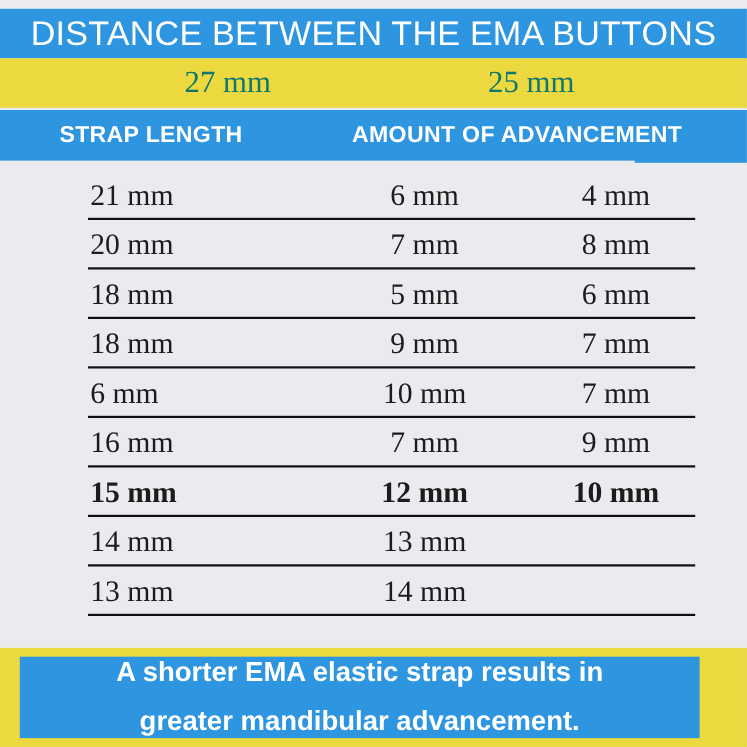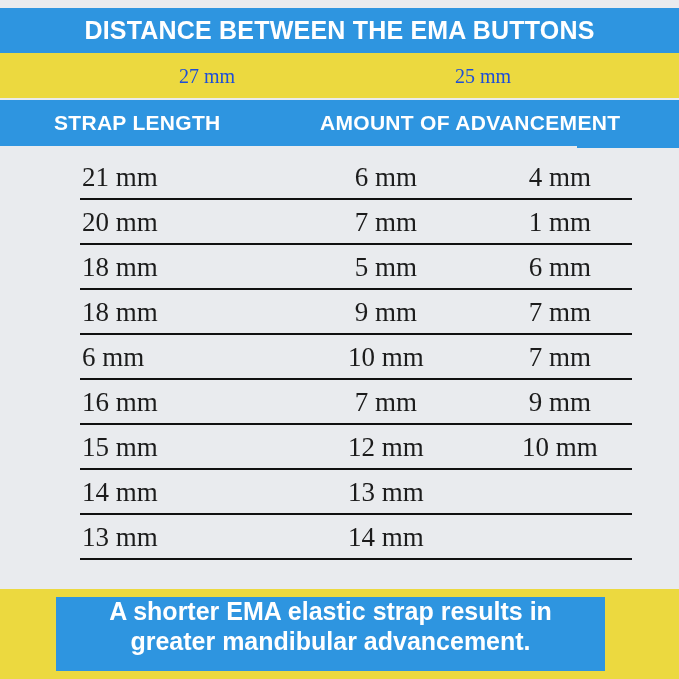--- a/index.html
+++ b/index.html
@@ -30,45 +30,45 @@
     width: 679px;
     height: 45px;
     background: #2e95e0;
     display: flex;
     align-items: center;
     justify-content: center;
   }
   .title-banner .title-text {
     color: #ffffff;
     font-family: "Liberation Sans", sans-serif;
-    font-weight: bold;
-    font-size: 25px;
+    font-weight: normal;
+    font-size: 31px;
     letter-spacing: 0.2px;
     white-space: nowrap;
   }
 
   
   .distance-row {
     position: absolute;
     left: 0;
     top: 53px;
     width: 679px;
     height: 45px;
     background: #ecd93f;
   }
   .distance-row .dist-cell {
     position: absolute;
     top: 0;
     height: 45px;
     display: flex;
     align-items: center;
     justify-content: center;
-    color: #1d4ed8;
+    color: #0f766e;
     font-family: "Liberation Serif", serif;
-    font-size: 20px;
+    font-size: 28px;
     line-height: 1;
     white-space: nowrap;
   }
   .distance-row .dist-cell.col-a { left: 117px; width: 180px; }
   .distance-row .dist-cell.col-b { left: 393px; width: 180px; }
 
   
   .col-header {
     position: absolute;
     left: 0;
@@ -151,28 +151,27 @@
     left: 0;
     top: 589px;
     width: 679px;
     height: 90px;
     background: #ecd93f;
   }
   .conclusion .inner {
     position: absolute;
     left: 18px;
     top: 8px;
-    width: 549px;
+    width: 618px;
     height: 74px;
     background: #2e95e0;
     display: flex;
     flex-direction: column;
     align-items: center;
-    justify-content: flex-start;
-    margin-left: 38px;
+    justify-content: space-between;
   }
   .conclusion .line {
     color: #ffffff;
     font-family: "Liberation Sans", sans-serif;
     font-weight: bold;
     font-size: 25px;
     line-height: 1.18;
     white-space: nowrap;
     text-align: center;
   }
@@ -199,21 +198,21 @@
   <div class="table-body" style="background: rgb(233, 235, 238);">
       <div class="data-row" style="top: 9px;">
         <span class="cell c-strap">21  mm</span>
         <span class="cell c-adv27">6 mm</span>
         <span class="cell c-adv25">4 mm</span>
         <div class="rule" style="background: rgb(16, 16, 16);"></div>
       </div>
       <div class="data-row" style="top: 54px;">
         <span class="cell c-strap">20 mm</span>
         <span class="cell c-adv27">7 mm</span>
-        <span class="cell c-adv25">1 mm</span>
+        <span class="cell c-adv25">8 mm</span>
         <div class="rule" style="background: rgb(16, 16, 16);"></div>
       </div>
       <div class="data-row" style="top: 99px;">
         <span class="cell c-strap">18 mm</span>
         <span class="cell c-adv27">5 mm</span>
         <span class="cell c-adv25">6 mm</span>
         <div class="rule" style="background: rgb(16, 16, 16);"></div>
       </div>
       <div class="data-row" style="top: 144px;">
         <span class="cell c-strap">18 mm</span>
@@ -226,21 +225,21 @@
         <span class="cell c-adv27">10 mm</span>
         <span class="cell c-adv25">7 mm</span>
         <div class="rule" style="background: rgb(16, 16, 16);"></div>
       </div>
       <div class="data-row" style="top: 234px;">
         <span class="cell c-strap">16 mm</span>
         <span class="cell c-adv27">7 mm</span>
         <span class="cell c-adv25">9 mm</span>
         <div class="rule" style="background: rgb(16, 16, 16);"></div>
       </div>
-      <div class="data-row" style="top: 279px;">
+      <div class="data-row" style="top: 279px; font-weight: bold;">
         <span class="cell c-strap">15 mm</span>
         <span class="cell c-adv27">12 mm</span>
         <span class="cell c-adv25">10 mm</span>
         <div class="rule" style="background: rgb(16, 16, 16);"></div>
       </div>
       <div class="data-row" style="top: 324px;">
         <span class="cell c-strap">14 mm</span>
         <span class="cell c-adv27">13 mm</span>
         <span class="cell c-adv25"></span>
         <div class="rule" style="background: rgb(16, 16, 16);"></div>

